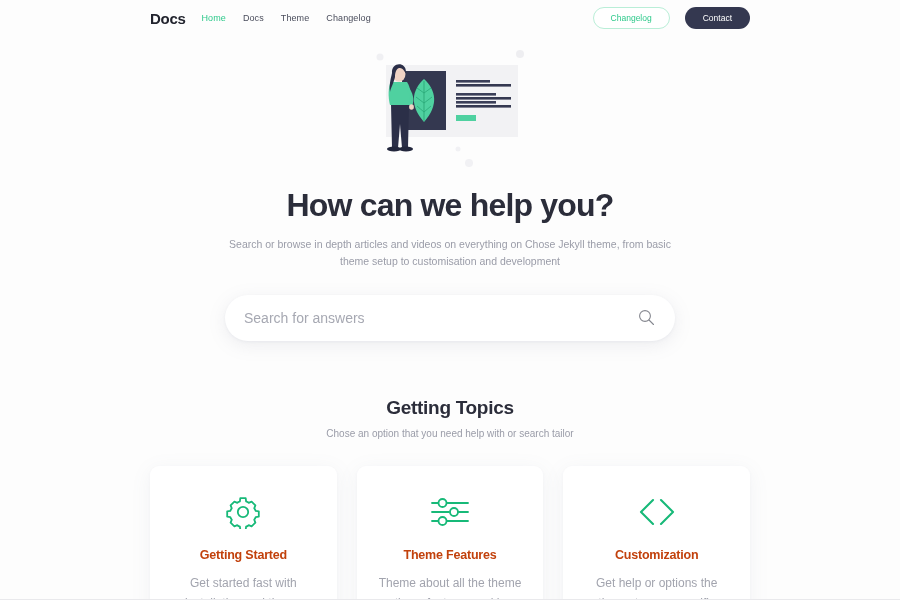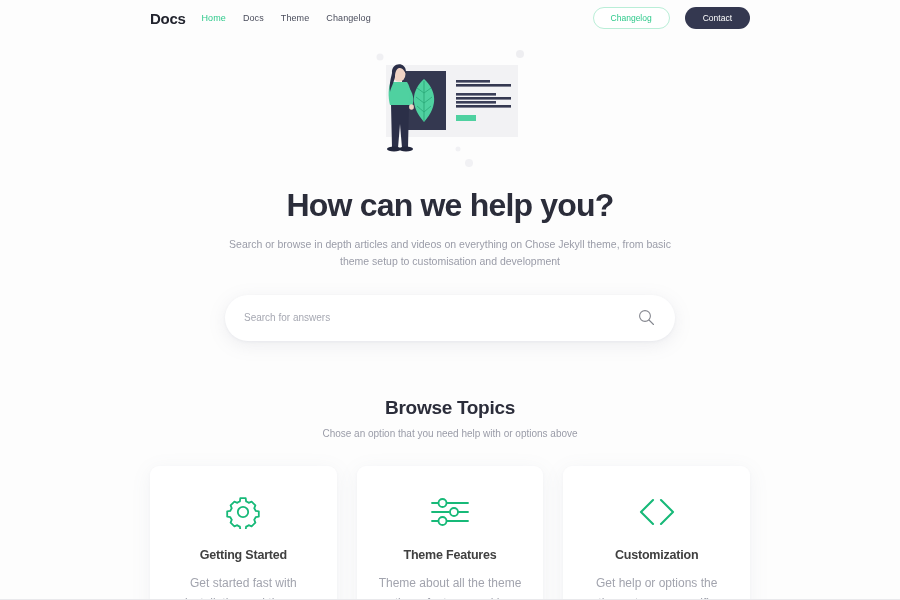--- a/index.html
+++ b/index.html
@@ -118,21 +118,21 @@
     box-shadow: 0 4px 18px rgba(120,125,150,0.13), 0 1px 3px rgba(120,125,150,0.07);
     display: flex;
     align-items: center;
     padding: 0 20px 0 19px;
   }
 
   .search-input {
     flex: 1;
     border: none;
     outline: none;
-    font-size: 10px;
+    font-size: 14px;
     font-family: "Liberation Sans", sans-serif;
     color: #52555f;
     background: transparent;
   }
   .search-input::placeholder { color: #a6a8b2; }
 
   .search-icon { flex: 0 0 auto; display: flex; }
 
   
   .browse {
@@ -175,21 +175,21 @@
   .card-icon {
     height: 40px;
     display: flex;
     align-items: center;
     justify-content: center;
   }
 
   .card-title {
     font-size: 12.5px;
     font-weight: bold;
-    color: #404040;
+    color: #c2410c;
     margin-top: 16px;
     letter-spacing: -0.2px;
   }
 
   .card-desc {
     font-size: 12px;
     color: #a2a4ae;
     line-height: 1.7;
     margin-top: 11px;
     max-width: 150px;
@@ -283,22 +283,22 @@
     <span class="search-icon">
       <svg width="17" height="17" viewBox="0 0 17 17">
         <circle cx="7" cy="7" r="5.4" fill="none" stroke="#85878f" stroke-width="1.1"></circle>
         <line x1="11" y1="11" x2="15.5" y2="15.5" stroke="#85878f" stroke-width="1.1" stroke-linecap="round"></line>
       </svg>
     </span>
   </div>
 </div>
 
 <div class="browse">
-  <h2 class="browse-title">Browse Topics</h2>
-  <p class="browse-sub">Chose an option that you need help with or options above</p>
+  <h2 class="browse-title">Getting Topics</h2>
+  <p class="browse-sub">Chose an option that you need help with or search tailor</p>
 </div>
 
 <div class="cards">
 
   <div class="card">
     <div class="card-icon">
       <svg width="34" height="34" viewBox="0 0 34 34">
         <g fill="none" stroke="#17b978" stroke-width="1.8" stroke-linejoin="round">
           <path d="M14.3 3.2 h5.4 l0.4 3.1 a10.6 10.6 0 0 1 2.6 1.5 l2.9 -1.2 l3.8 3.8 l-1.2 2.9 a10.6 10.6 0 0 1 1.5 2.6 l3.1 0.4 v5.4 l-3.1 0.4 a10.6 10.6 0 0 1 -1.5 2.6 l1.2 2.9 l-3.8 3.8 l-2.9 -1.2 a10.6 10.6 0 0 1 -2.6 1.5 l-0.4 3.1 h-5.4 l-0.4 -3.1 a10.6 10.6 0 0 1 -2.6 -1.5 l-2.9 1.2 l-3.8 -3.8 l1.2 -2.9 a10.6 10.6 0 0 1 -1.5 -2.6 l-3.1 -0.4 v-5.4 l3.1 -0.4 a10.6 10.6 0 0 1 1.5 -2.6 l-1.2 -2.9 l3.8 -3.8 l2.9 1.2 a10.6 10.6 0 0 1 2.6 -1.5 Z"></path>
           <circle cx="17" cy="17" r="5.2"></circle>

